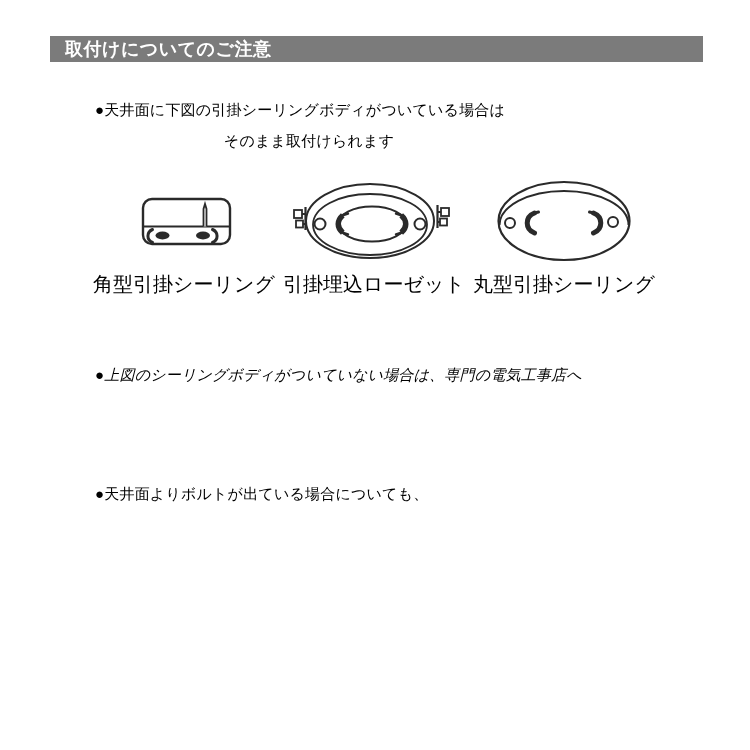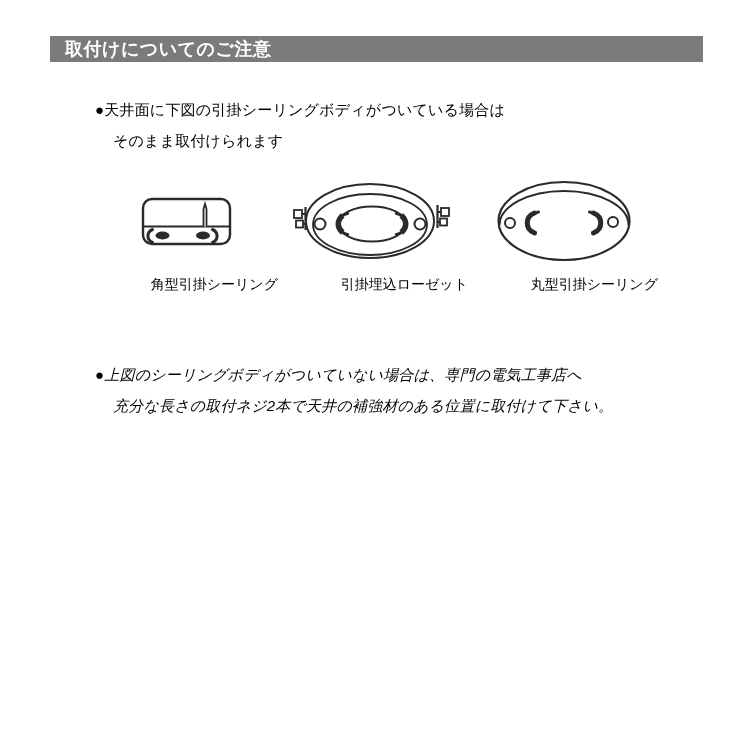--- a/index.html
+++ b/index.html
@@ -14,35 +14,35 @@
   .page{position:absolute;inset:0;background:#ffffff;}
 
   .header-bar{
     position:absolute;left:50px;top:36px;width:653px;height:26px;
     background:var(--header-bg);color:var(--header-text);
     font-size:18px;font-weight:bold;line-height:26px;padding-left:15px;
     letter-spacing:0.5px;
   }
 
   .bullet{position:absolute;left:95px;font-size:15px;line-height:31px;color:var(--body-text);letter-spacing:0.2px;}
-  .bullet .cont{padding-left:18px;}
+  .bullet .cont{padding-left:18px;text-align:center;}
   .b1{top:94px;}
   .b2{top:359px;font-style:italic;}
   .b3{top:478px;}
 
   .diag{position:absolute;}
   .d1{left:138px;top:194px;width:95px;height:52px;}
   .d2{left:289px;top:176px;width:165px;height:88px;}
   .d3{left:489px;top:175px;width:150px;height:90px;}
 
   .st{fill:none;stroke:var(--diagram-stroke);}
   .fl{fill:var(--diagram-stroke);stroke:none;}
   .wh{fill:#ffffff;stroke:var(--diagram-stroke);}
 
-  .dlabel{position:absolute;top:272px;width:185px;text-align:right;font-size:14px;line-height:24px;color:var(--body-text);}
+  .dlabel{position:absolute;top:272px;width:185px;text-align:left;font-size:20px;line-height:24px;color:var(--body-text);}
   .l1{left:93px;}
   .l2{left:283px;}
   .l3{left:473px;}
 </style>
 </head>
 <body>
 
 <div class="page">
 
   <div class="header-bar">
@@ -94,19 +94,19 @@
     <path class="st" d="M104.5 38 A12.5 11 0 0 1 104.5 58" stroke-width="5" stroke-linecap="round"></path>
     <path class="st" d="M104.5 38 L100.5 37" stroke-width="3" stroke-linecap="round"></path>
   </svg>
 
   <div class="dlabel l1">角型引掛シーリング</div>
   <div class="dlabel l3">丸型引掛シーリング</div>
   <div class="dlabel l2">引掛埋込ローゼット</div>
 
   <div class="bullet b2">
     <div class="line">●上図のシーリングボディがついていない場合は、専門の電気工事店へ</div>
-    <div class="line cont">充分な長さの取付ネジ2本で天井の補強材のある位置に取付けて下さい。</div>
   </div>
 
   <div class="bullet b3">
+    <div class="line">●天井面よりボルトが出ている場合についても、</div>
   </div>
 
 </div>
 
 </body></html>

